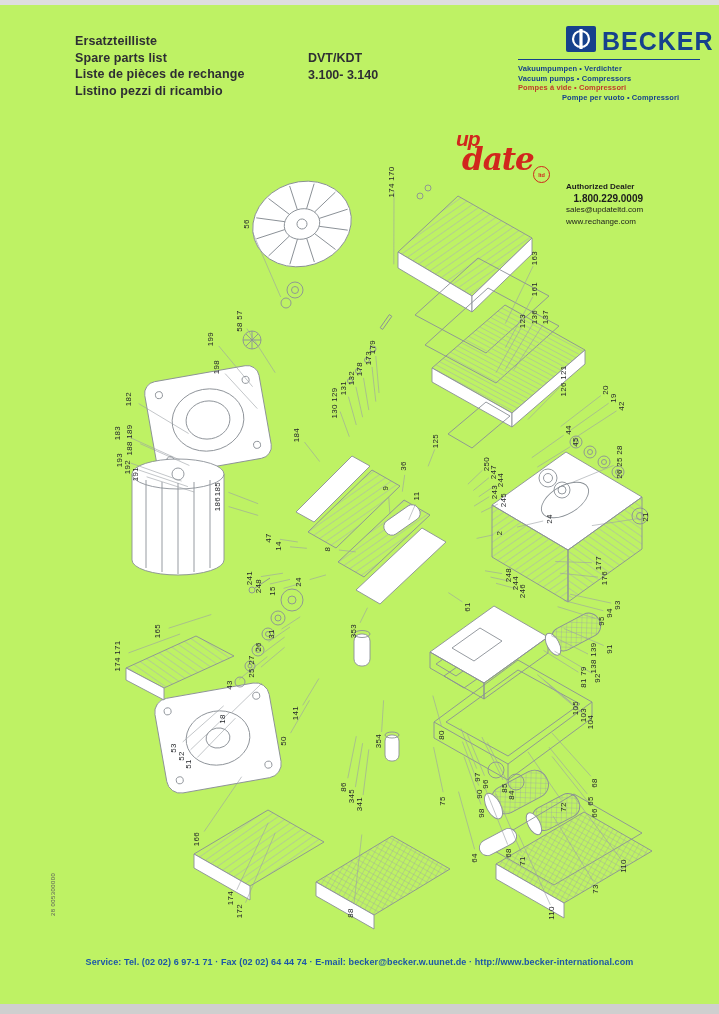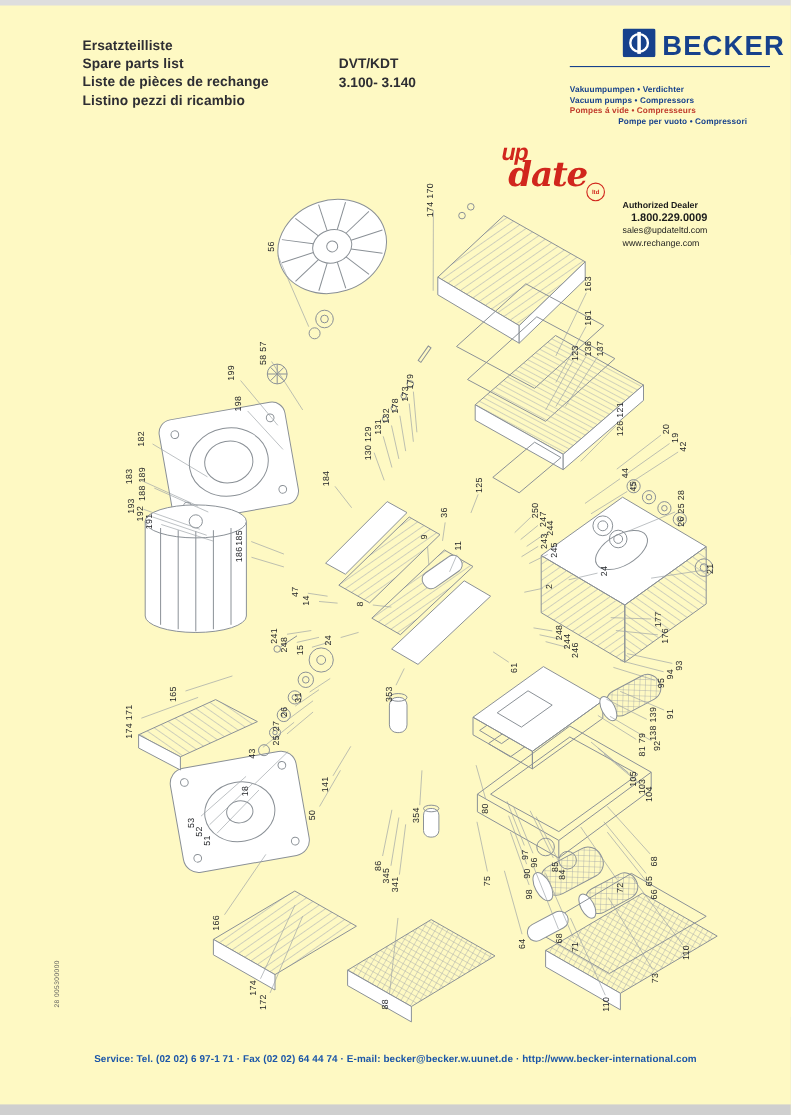--- a/index.html
+++ b/index.html
@@ -1,32 +1,32 @@
 <!DOCTYPE html>
 <html><head>
 <meta charset="utf-8">
 <style>
   html,body{margin:0;padding:0;background:#d9d9d9;}
   .page{
-    position:relative;width:719px;height:1014px;background:#fef9c3;
+    position:relative;width:719px;height:1014px;background:#bef264;
     font-family:"Liberation Sans",sans-serif;overflow:hidden;
   }
   .scan-top{position:absolute;left:0;top:0;width:100%;height:5px;background:#dedede;}
   .scan-bottom{position:absolute;left:0;bottom:0;width:100%;height:10px;background:#cfcfcf;}
 
   
   .title-block{position:absolute;left:75px;top:33px;font-size:12.5px;font-weight:700;
     color:#2e2e33;line-height:16.5px;letter-spacing:.1px;}
   .model-block{position:absolute;left:308px;top:50px;font-size:12.5px;font-weight:700;
     color:#2e2e33;line-height:16.5px;}
   .becker-block{position:absolute;left:518px;top:26px;width:182px;}
   .bk-row{display:flex;align-items:center;gap:6px;padding-left:48px;}
   .bk-word{font-size:25px;font-weight:800;color:#16418c;letter-spacing:1px;line-height:26px;}
   .bk-rule{border-top:1.5px solid #16418c;margin-top:3px;}
-  .bk-taglines{margin-top:16px;font-size:7.5px;font-weight:600;line-height:9.5px;letter-spacing:.1px;}
+  .bk-taglines{margin-top:4px;font-size:7.5px;font-weight:600;line-height:9.5px;letter-spacing:.1px;}
 
   
   .dealer-block{position:absolute;left:452px;top:131px;display:flex;}
   .ud-logo{position:relative;width:104px;height:54px;}
   .ud-up{position:absolute;left:4px;top:-4px;font-size:21px;font-weight:800;font-style:italic;
     color:#d1261d;letter-spacing:-1px;}
   .ud-date{position:absolute;left:10px;top:10px;font-size:31px;font-weight:700;font-style:italic;
     color:#d1261d;font-family:"DejaVu Serif",serif;letter-spacing:-1px;}
   .ud-ltd{position:absolute;right:6px;bottom:2px;width:15px;height:15px;border:1.5px solid #d1261d;
     border-radius:50%;color:#d1261d;font-size:5.5px;font-weight:700;display:flex;
@@ -72,21 +72,21 @@
           <circle cx="15" cy="13" r="8" fill="none" stroke="#ffffff" stroke-width="2.2"></circle>
           <rect x="13.4" y="3" width="3.2" height="20" fill="#ffffff"></rect>
         </svg>
       </span>
       <span class="bk-word">BECKER</span>
     </div>
     <div class="bk-rule"></div>
     <div class="bk-taglines" id="bk-taglines">
         <div style="color: rgb(22, 65, 140);">Vakuumpumpen  •  Verdichter</div>
         <div style="color: rgb(22, 65, 140);">Vacuum pumps • Compressors</div>
-        <div style="color: rgb(192, 58, 43);">Pompes á vide • Compresseurs</div>
+        <div style="color: rgb(192, 58, 43);">Pompes á vide • Compressori</div>
         <div style="color: rgb(22, 65, 140); padding-left: 44px;">Pompe per vuoto • Compressori</div>
       </div>
   </div>
 
   <div class="dealer-block">
     <div class="ud-logo">
       <span class="ud-up">up</span>
       <span class="ud-date">date</span>
       <span class="ud-ltd">ltd</span>
     </div>

